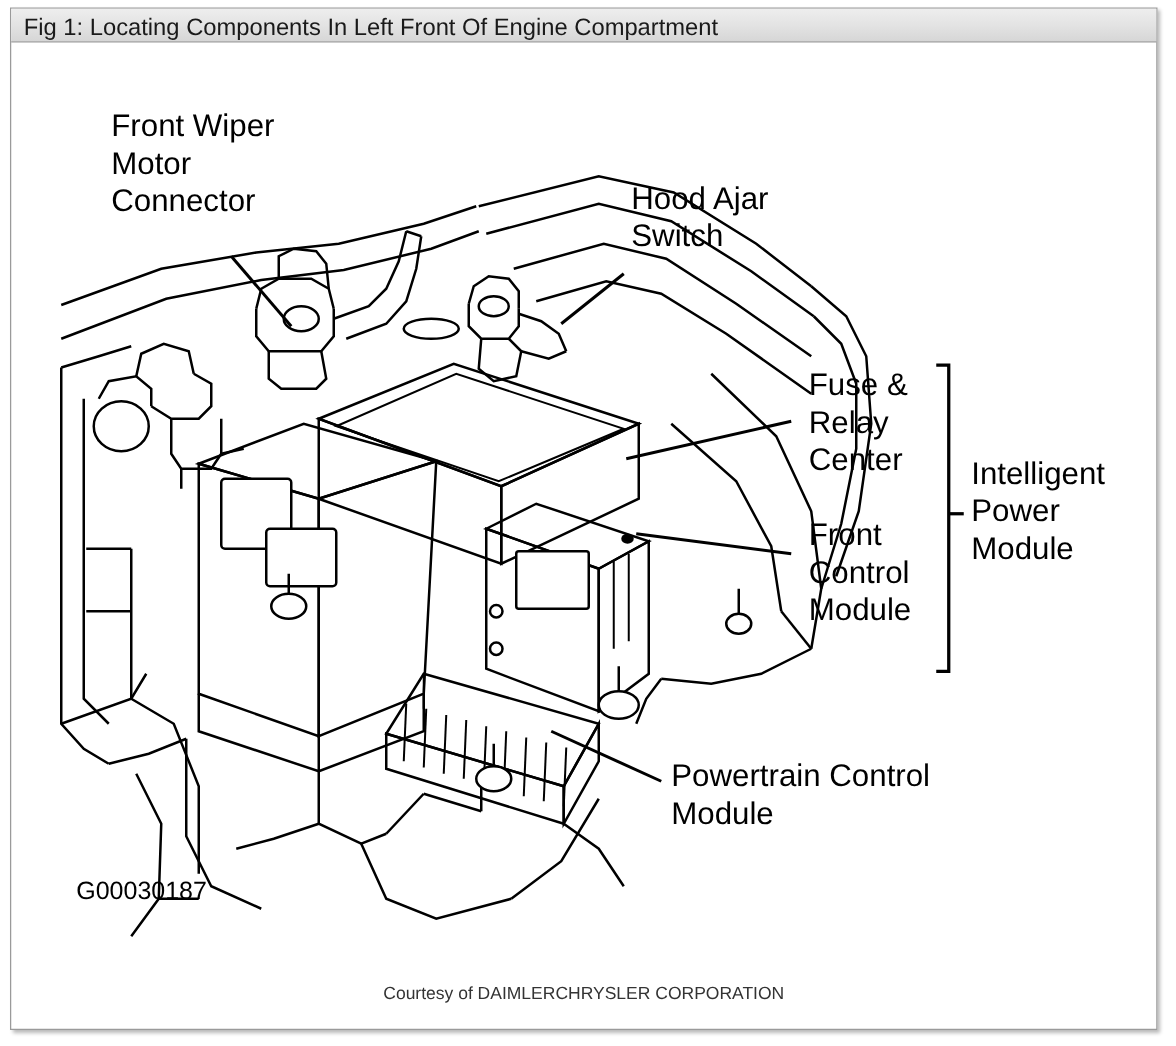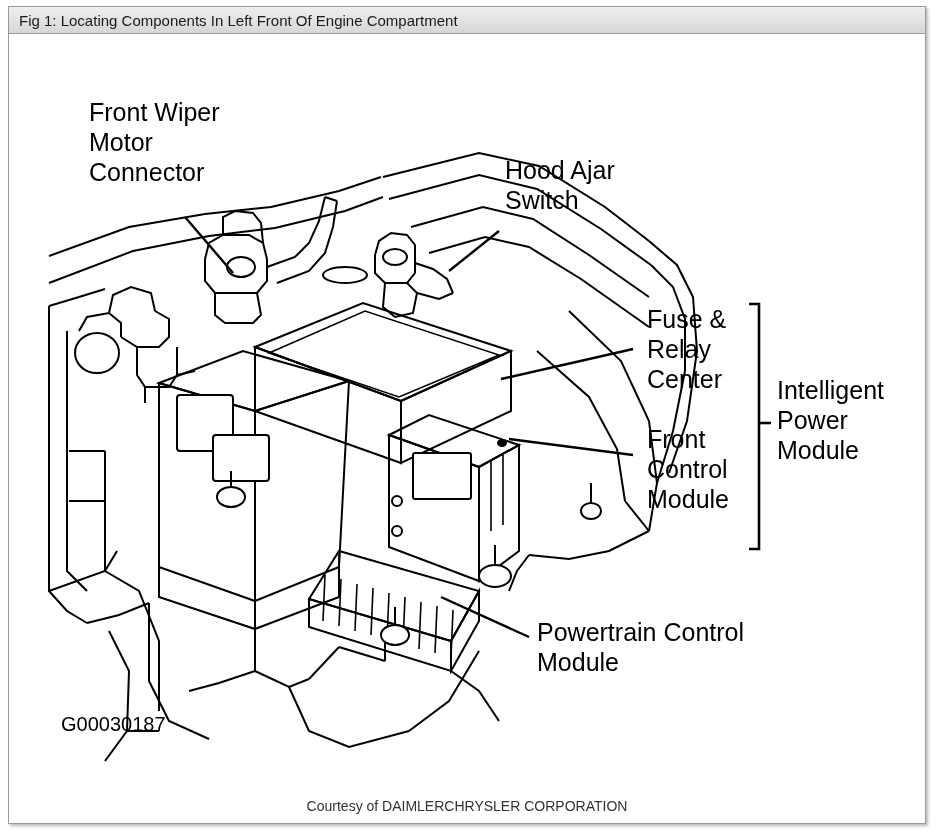--- a/index.html
+++ b/index.html
@@ -31,29 +31,29 @@
     width: 100%;
     height: 27px;
     box-sizing: border-box;
     background: linear-gradient(to bottom, #eeeeee 0%, #e2e2e2 55%, #d6d6d6 100%);
     border-bottom: 1px solid #9a9a9a;
   }
   #figure-caption-text {
     position: absolute;
     left: 10px;
     top: 5px;
-    font-size: 15px;
+    font-size: 19px;
     color: #1a1a1a;
     white-space: nowrap;
     text-align: right;
   }
   #diagram-canvas {
     position: absolute;
     left: 0;
-    top: 24px;
+    top: 12px;
     width: 916px;
     height: 605px;
   }
   #diagram-svg {
     display: block;
   }
   .lbl {
     font-family: "Liberation Sans", sans-serif;
     font-size: 25px;
     fill: #000000;

